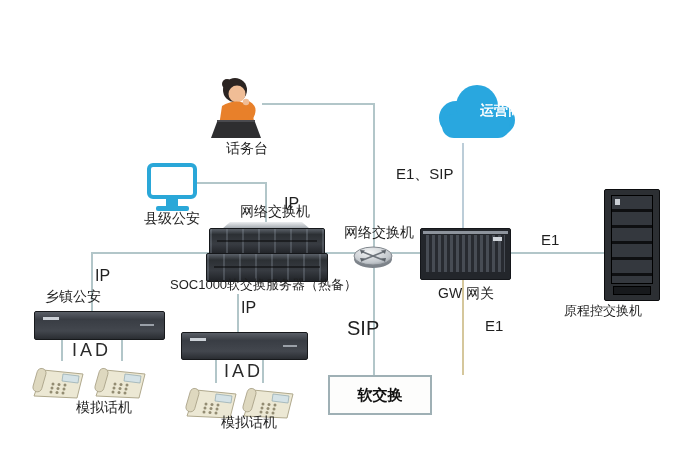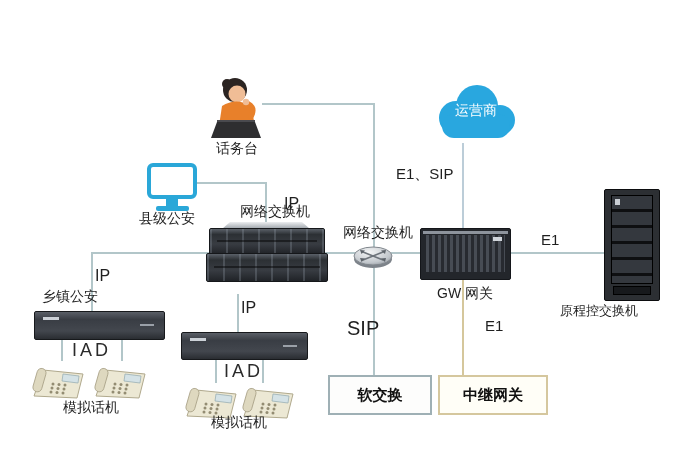--- a/index.html
+++ b/index.html
@@ -3,21 +3,21 @@
 <meta charset="utf-8">
 <style>
   html,body{margin:0;padding:0;background:#fff;}
   .canvas{
     position:relative;width:700px;height:466px;background:#ffffff;
     font-family:"Liberation Sans","DejaVu Sans",sans-serif;overflow:hidden;
     color:#1f1f1f;
   }
   .abs{position:absolute;}
   .lbl{position:absolute;white-space:nowrap;font-size:14px;color:#1f1f1f;line-height:1.15;}
-  .center{text-align:center;}
+  .center{text-align:right;}
   .line{position:absolute;background:#b2c6c9;}
   .line.blue{background:#bccdd8;}
   .line.tan{background:#d5c79c;}
 
   .title{font-weight:bold;font-size:15px;color:#7a1412;}
 
   
   .mon-screen{position:absolute;border:4px solid #2aa7d8;border-radius:6px;background:#fff;}
   .mon-neck{position:absolute;background:#2aa7d8;}
   .mon-base{position:absolute;background:#2aa7d8;border-radius:2px;}
@@ -51,21 +51,21 @@
     background:linear-gradient(180deg,#5a5f67 0%,#393d44 28%,#43474e 70%,#2a2d32 100%);}
   .iad-box .d1{position:absolute;left:8px;top:5px;width:16px;height:3px;background:#ccd1d7;}
   .iad-box .d2{position:absolute;right:10px;top:12px;width:14px;height:2px;background:#9aa0a8;}
 
   
   .flow-box{position:absolute;display:flex;align-items:center;justify-content:center;
     background:#fdfdfc;font-weight:bold;font-size:15px;color:#111;}
   .flow-box.gray{border:2px solid #9fb0b5;}
   .flow-box.tan{border:2px solid #d5c79e;background:#fffef7;}
 
-  .cloud-label{position:absolute;color:#fff;font-weight:normal;font-size:14px;text-align:center;}
+  .cloud-label{position:absolute;color:#fff;font-weight:bold;font-size:14px;text-align:right;}
   .iad-lbl{font-size:18px;letter-spacing:3px;color:#2b2b2b;}
 </style>
 </head>
 <body>
 
 <div class="canvas">
 
 
   <div class="line" style="left:262px;top:103px;width:112px;height:2px;"></div>
   <div class="line" style="left:373px;top:103px;width:2px;height:144px;"></div>
@@ -108,20 +108,21 @@
 
   <div class="mon-screen" style="left:147px;top:163px;width:42px;height:28px;"></div>
   <div class="mon-neck" style="left:166px;top:199px;width:12px;height:7px;"></div>
   <div class="mon-base" style="left:156px;top:206px;width:33px;height:5px;"></div>
   <div class="lbl center" style="left:134px;top:210px;width:66px;">县级公安</div>
 
   <div class="lbl center" style="left:240px;top:203px;width:58px;">网络交换机</div>
   <div class="srv-top" style="left:216px;top:222px;width:100px;height:7px;"></div>
   <div class="srv-unit" style="left:209px;top:228px;width:114px;height:25px;"></div>
   <div class="srv-unit" style="left:206px;top:253px;width:120px;height:27px;"></div>
+  <div class="lbl center" style="left:170px;top:278px;width:184px;font-size:13px;">SOC1000软交换服务器（热备）</div>
 
   <div class="lbl center" style="left:342px;top:224px;width:72px;">网络交换机</div>
   <svg class="abs" style="left:352px;top:243px;" width="42" height="28" viewBox="0 0 42 28">
     <defs>
       <radialGradient id="swg" cx="40%" cy="30%" r="80%">
         <stop offset="0%" stop-color="#f4f5f6"></stop>
           <stop offset="70%" stop-color="#c2c7cc"></stop>
           <stop offset="100%" stop-color="#8f959b"></stop>
       </radialGradient>
     </defs>
@@ -229,23 +230,20 @@
       <circle cx="22" cy="36" r="1.5"></circle>
         <circle cx="28" cy="36.5" r="1.5"></circle>
         <circle cx="34" cy="37" r="1.5"></circle>
     </g>
   </svg>
   <div class="lbl center" style="left:201px;top:414px;width:76px;">模拟话机</div>
 
   <div class="flow-box gray" style="left:328px;top:375px;width:100px;height:36px;align-items:center;">
     <span>软交换</span>
   </div>
-  <div class="flow-box tan" style="left:438px;top:375px;width:106px;height:36px;">
-    <span>中继网关</span>
-  </div>
 
   <div class="lbl" style="left:284px;top:195px;font-size:16px;">IP</div>
   <div class="lbl" style="left:396px;top:165px;font-size:15px;">E1、SIP</div>
   <div class="lbl" style="left:541px;top:231px;font-size:15px;">E1</div>
   <div class="lbl" style="left:347px;top:317px;font-size:20px;">SIP</div>
   <div class="lbl" style="left:485px;top:317px;font-size:15px;">E1</div>
   <div class="lbl" style="left:95px;top:267px;font-size:16px;">IP</div>
   <div class="lbl" style="left:241px;top:299px;font-size:16px;">IP</div>
 
 </div>

